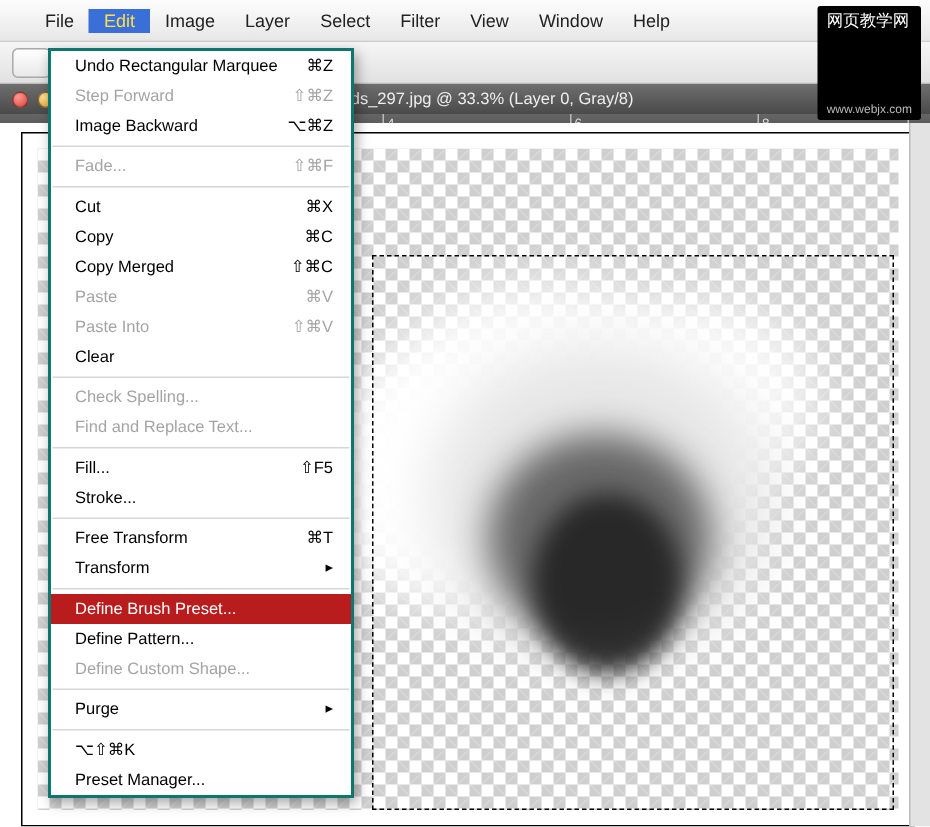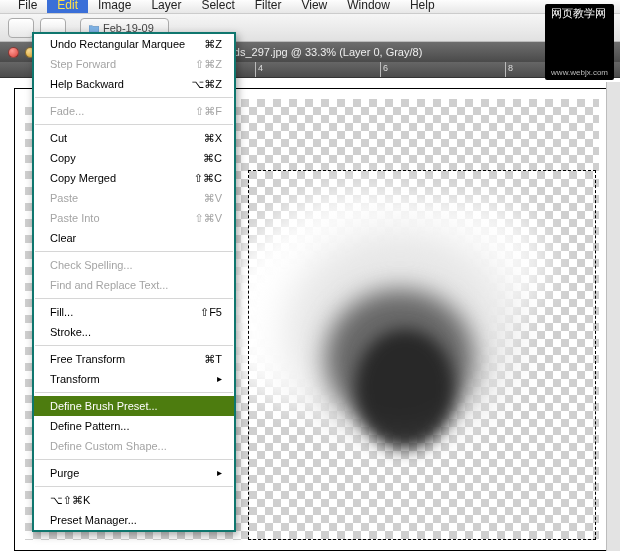--- a/index.html
+++ b/index.html
@@ -1,18 +1,18 @@
 <!DOCTYPE html>
 <html><head>
 <meta charset="utf-8">
 <style>
   * { margin: 0; padding: 0; box-sizing: border-box; font-family: "Lucida Grande", Arial, sans-serif; }
   body { width: 620px; height: 551px; overflow: hidden; background: #fff; position: relative; }
 
-  .menubar { height: 14px; background: linear-gradient(#fdfdfd,#e7e7e7); border-bottom: 1px solid #ccc; display: flex; align-items: flex-end; padding-left: 8px; font-size: 12px; color: #222; }
+  .menubar { height: 28px; background: linear-gradient(#fdfdfd,#e7e7e7); border-bottom: 1px solid #ccc; display: flex; align-items: center; padding-left: 20px; font-size: 12px; color: #222; }
   .menubar .m-item { padding: 1px 10px; cursor: default; }
   .menubar .m-item.open { background: #3a6fd8; color: #fde047; }
 
   .toolstrip { height: 28px; background: linear-gradient(#f6f6f6,#e1e1e1); border-bottom: 1px solid #bbb; display: flex; align-items: center; gap: 6px; padding: 0 8px; }
   .toolbtn { width: 26px; height: 20px; border: 1px solid #aaa; border-radius: 4px; background: linear-gradient(#fff,#e8e8e8); box-shadow: inset 0 1px 0 #fff; }
   .tabgroup { display: flex; gap: 0; margin-left: 8px; }
   .wintab { font-size: 11px; color: #444; background: linear-gradient(#fafafa,#e2e2e2); border: 1px solid #aaa; border-radius: 4px 4px 0 0; padding: 3px 14px 3px 8px; display: flex; align-items: center; gap: 4px; }
   .wintab .doticon { width: 10px; height: 10px; }
 
   .titlebar { height: 20px; background: linear-gradient(#6e6e6e,#4a4a4a); display: flex; align-items: center; justify-content: center; position: relative; }
@@ -51,21 +51,21 @@
   .b6 { left: 220px; top: 70px;  width: 150px; height: 130px; background: rgba(255,255,255,.85); }
   .marquee { position: absolute; left: 248px; top: 88px; width: 348px; height: 370px; border: 1px dashed #000; background: transparent; }
 
   .watermark { position: absolute; right: 6px; top: 4px; background: #000; color: #fff; font-size: 11px; padding: 2px 6px 3px; border-radius: 2px; font-family: Arial, sans-serif; }
   .watermark .wm-sub { font-size: 8px; color: #bbb; display: block; line-height: 1; margin-top: 48px; }
 
   
   .dropdown { position: absolute; left: 32px; top: 32px; width: 204px; background: #fff; border: 2px solid #0f766e; box-shadow: 2px 3px 8px rgba(0,0,0,.35); font-size: 11px; color: #000; z-index: 50; }
   .dd-item { display: flex; justify-content: space-between; align-items: center; padding: 2px 12px 2px 16px; line-height: 16px; cursor: default; }
   .dd-item.disabled { color: #a4a4a4; }
-  .dd-item.highlight { background: #4d7c0f; color: #fff; }
+  .dd-item.highlight { background: #b91c1c; color: #fff; }
   .dd-sep { height: 1px; background: #d6d6d6; margin: 3px 1px; }
   .dd-shortcut { color: inherit; font-size: 11px; }
   .dd-sub::after { content: "▸"; font-size: 10px; margin-left: 8px; }
 
   .scrollbar-v { position:absolute; right:0; top:82px; bottom:0; width:14px; background:#e3e3e3; border-left:1px solid #bcbcbc; }
 </style>
 </head>
 <body>
 
 <div class="menubar" id="menubar">
@@ -140,21 +140,21 @@
 <div class="dropdown" id="dropdown">
     <div class="dd-item">
       <span>Undo Rectangular Marquee</span>
       <span class="dd-shortcut">⌘Z</span>
     </div>
     <div class="dd-item disabled">
       <span>Step Forward</span>
       <span class="dd-shortcut">⇧⌘Z</span>
     </div>
     <div class="dd-item">
-      <span>Help Backward</span>
+      <span>Image Backward</span>
       <span class="dd-shortcut">⌥⌘Z</span>
     </div>
     <div class="dd-sep"></div>
     <div class="dd-item disabled">
       <span>Fade...</span>
       <span class="dd-shortcut">⇧⌘F</span>
     </div>
     <div class="dd-sep"></div>
     <div class="dd-item">
       <span>Cut</span>

